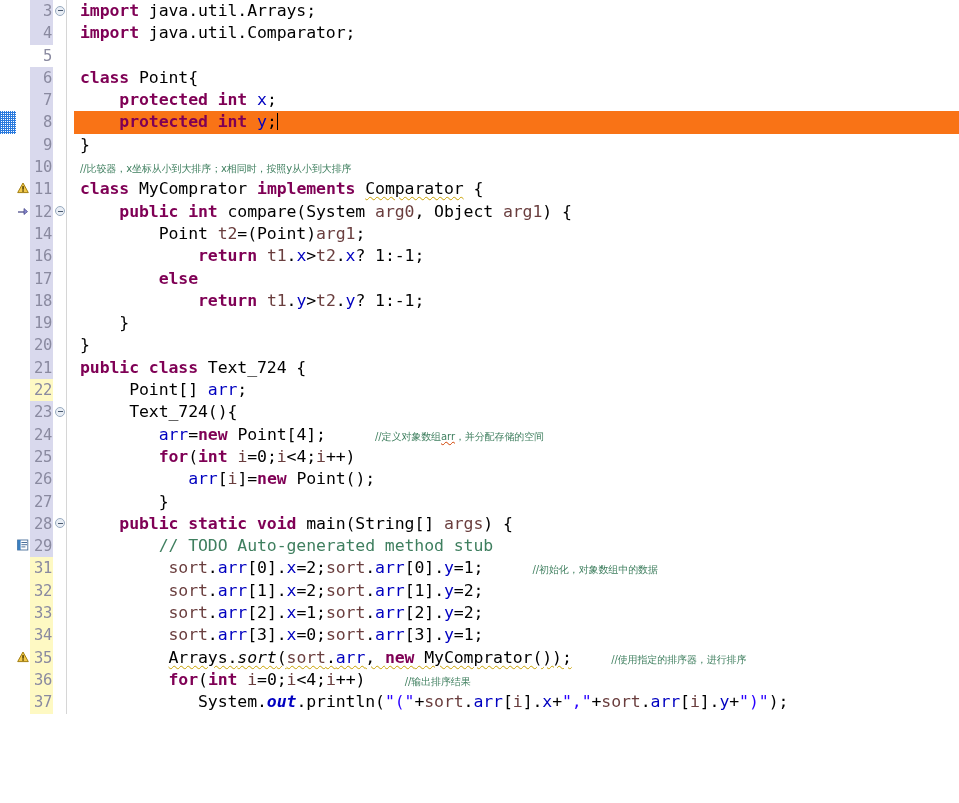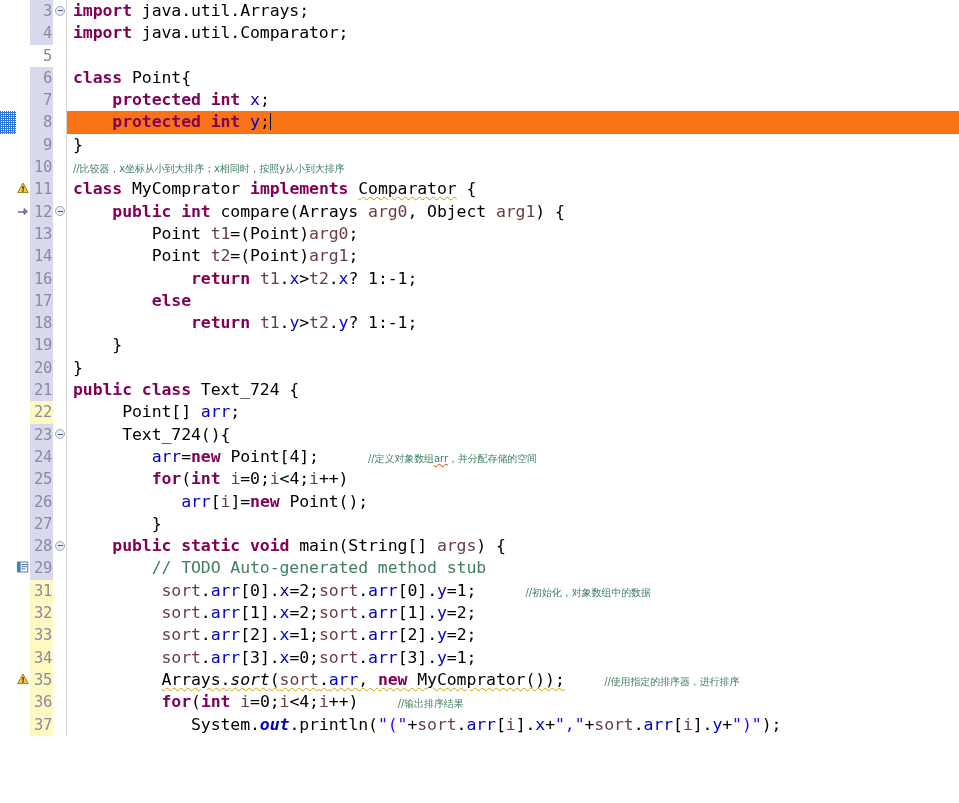--- a/index.html
+++ b/index.html
@@ -101,20 +101,21 @@
 
   
   .code {
     position: relative;
     flex: 1 1 auto;
     padding-left: 6px;
     font-size: 16.5px;
     line-height: 22.3px;
     color: #1a1a1a;
     letter-spacing: -0.1px;
+    margin-left: 7px;
   }
   .row.curline .code { background: #f97316; }
   .row.curline .sep { background: #d6d6d6; }
 
   
   .kw     { color: #7f0055; font-weight: bold; }
   .plain  { color: #000000; }
   .fld    { color: #0000c0; }
   .stfld  { color: #0000c0; font-weight: bold; font-style: italic; }
   .stmeth { font-style: italic; color: #000000; }
@@ -246,31 +247,23 @@
   <div class="row">
     <div class="ann"></div>
     <div class="marker">
       <svg width="12" height="12" viewBox="0 0 12 12">
         <path d="M1 9 L7 9 L7 5.5 L10.5 8.6 L7 11.5 L7 9 Z" fill="#8a8ad0" stroke="#3a3a80" stroke-width="0.7" transform="translate(0,-2)"></path>
       </svg>
     </div>
     <div class="gut sel">12</div>
     <div class="fold"><span class="minus"></span></div>
     <div class="sep"></div>
-    <div class="code">    <span class="kw">public int</span> <span class="plain">compare(Arrays </span><span class="loc">arg0</span><span class="plain">, Object </span><span class="loc">arg1</span><span class="plain">) {</span></div>
-  </div>
-
-  <div class="row">
-    <div class="ann"></div>
-    <div class="marker"></div>
-    <div class="gut sel">13</div>
-    <div class="fold"></div>
-    <div class="sep"></div>
-    <div class="code">        <span class="plain">Point </span><span class="loc">t1</span><span class="plain">=(Point)</span><span class="loc">arg0</span><span class="plain">;</span></div>
-  </div>
+    <div class="code">    <span class="kw">public int</span> <span class="plain">compare(System </span><span class="loc">arg0</span><span class="plain">, Object </span><span class="loc">arg1</span><span class="plain">) {</span></div>
+  </div>
+
 
   <div class="row">
     <div class="ann"></div>
     <div class="marker"></div>
     <div class="gut sel">14</div>
     <div class="fold"></div>
     <div class="sep"></div>
     <div class="code">        <span class="plain">Point </span><span class="loc">t2</span><span class="plain">=(Point)</span><span class="loc">arg1</span><span class="plain">;</span></div>
   </div>
 

